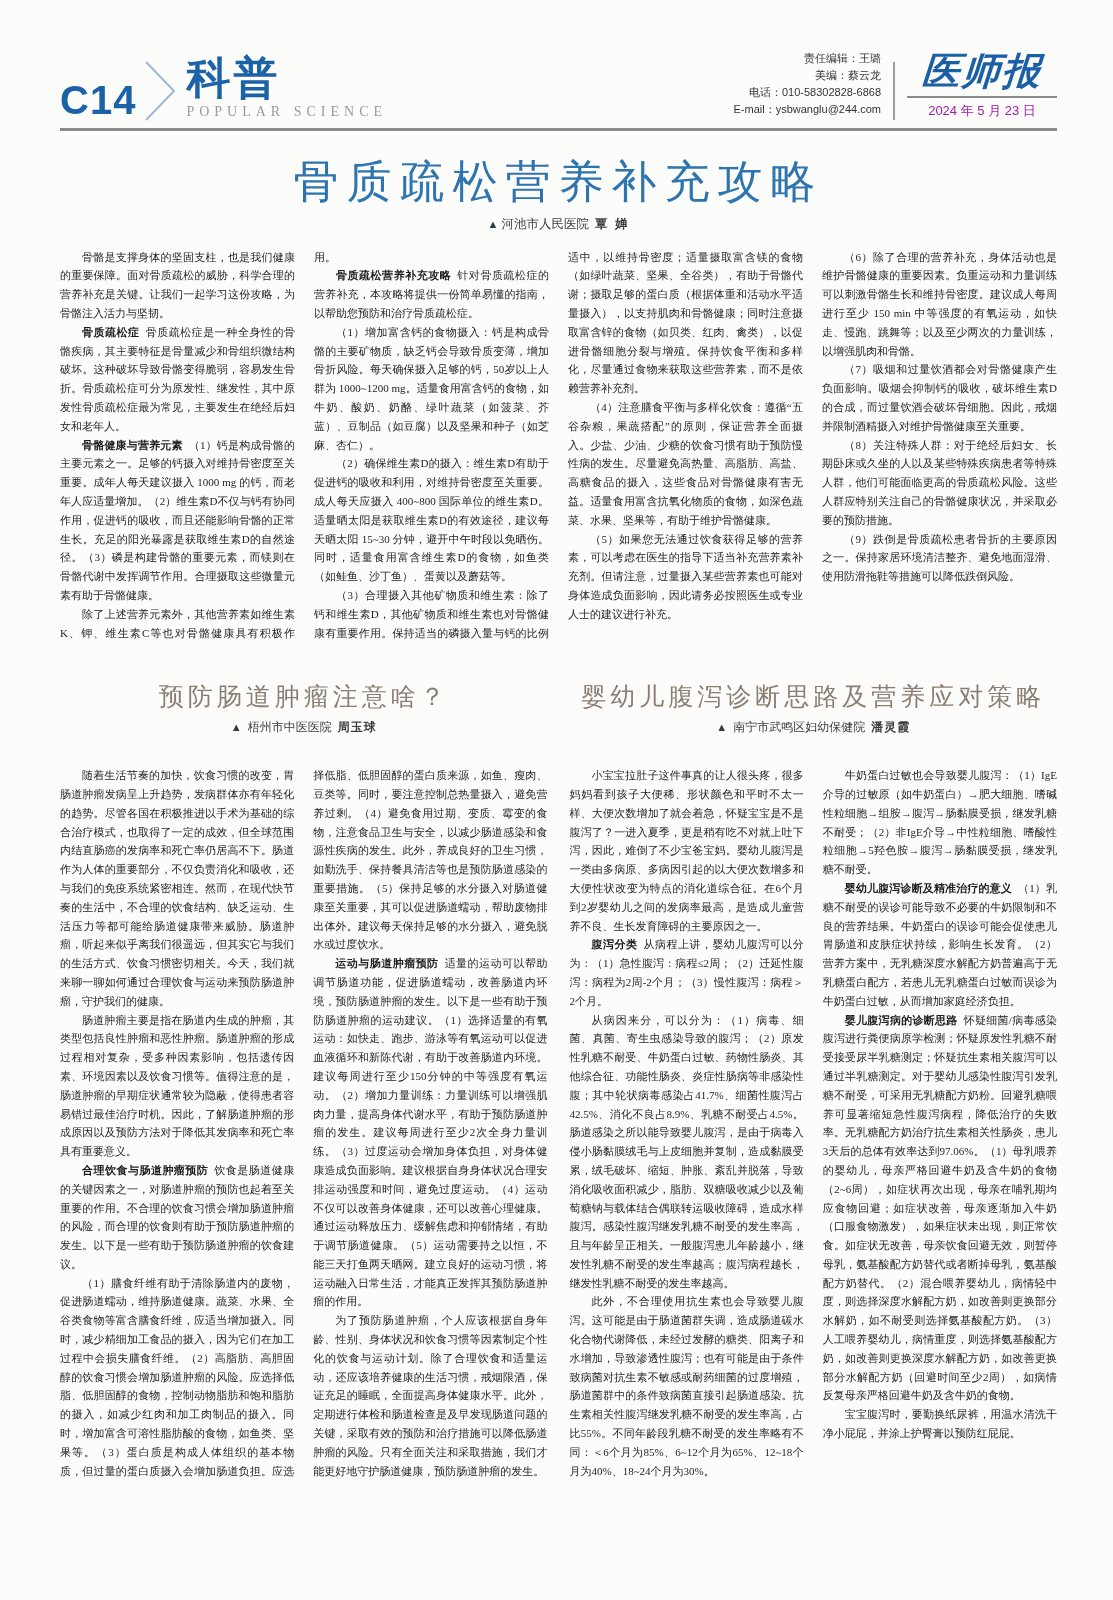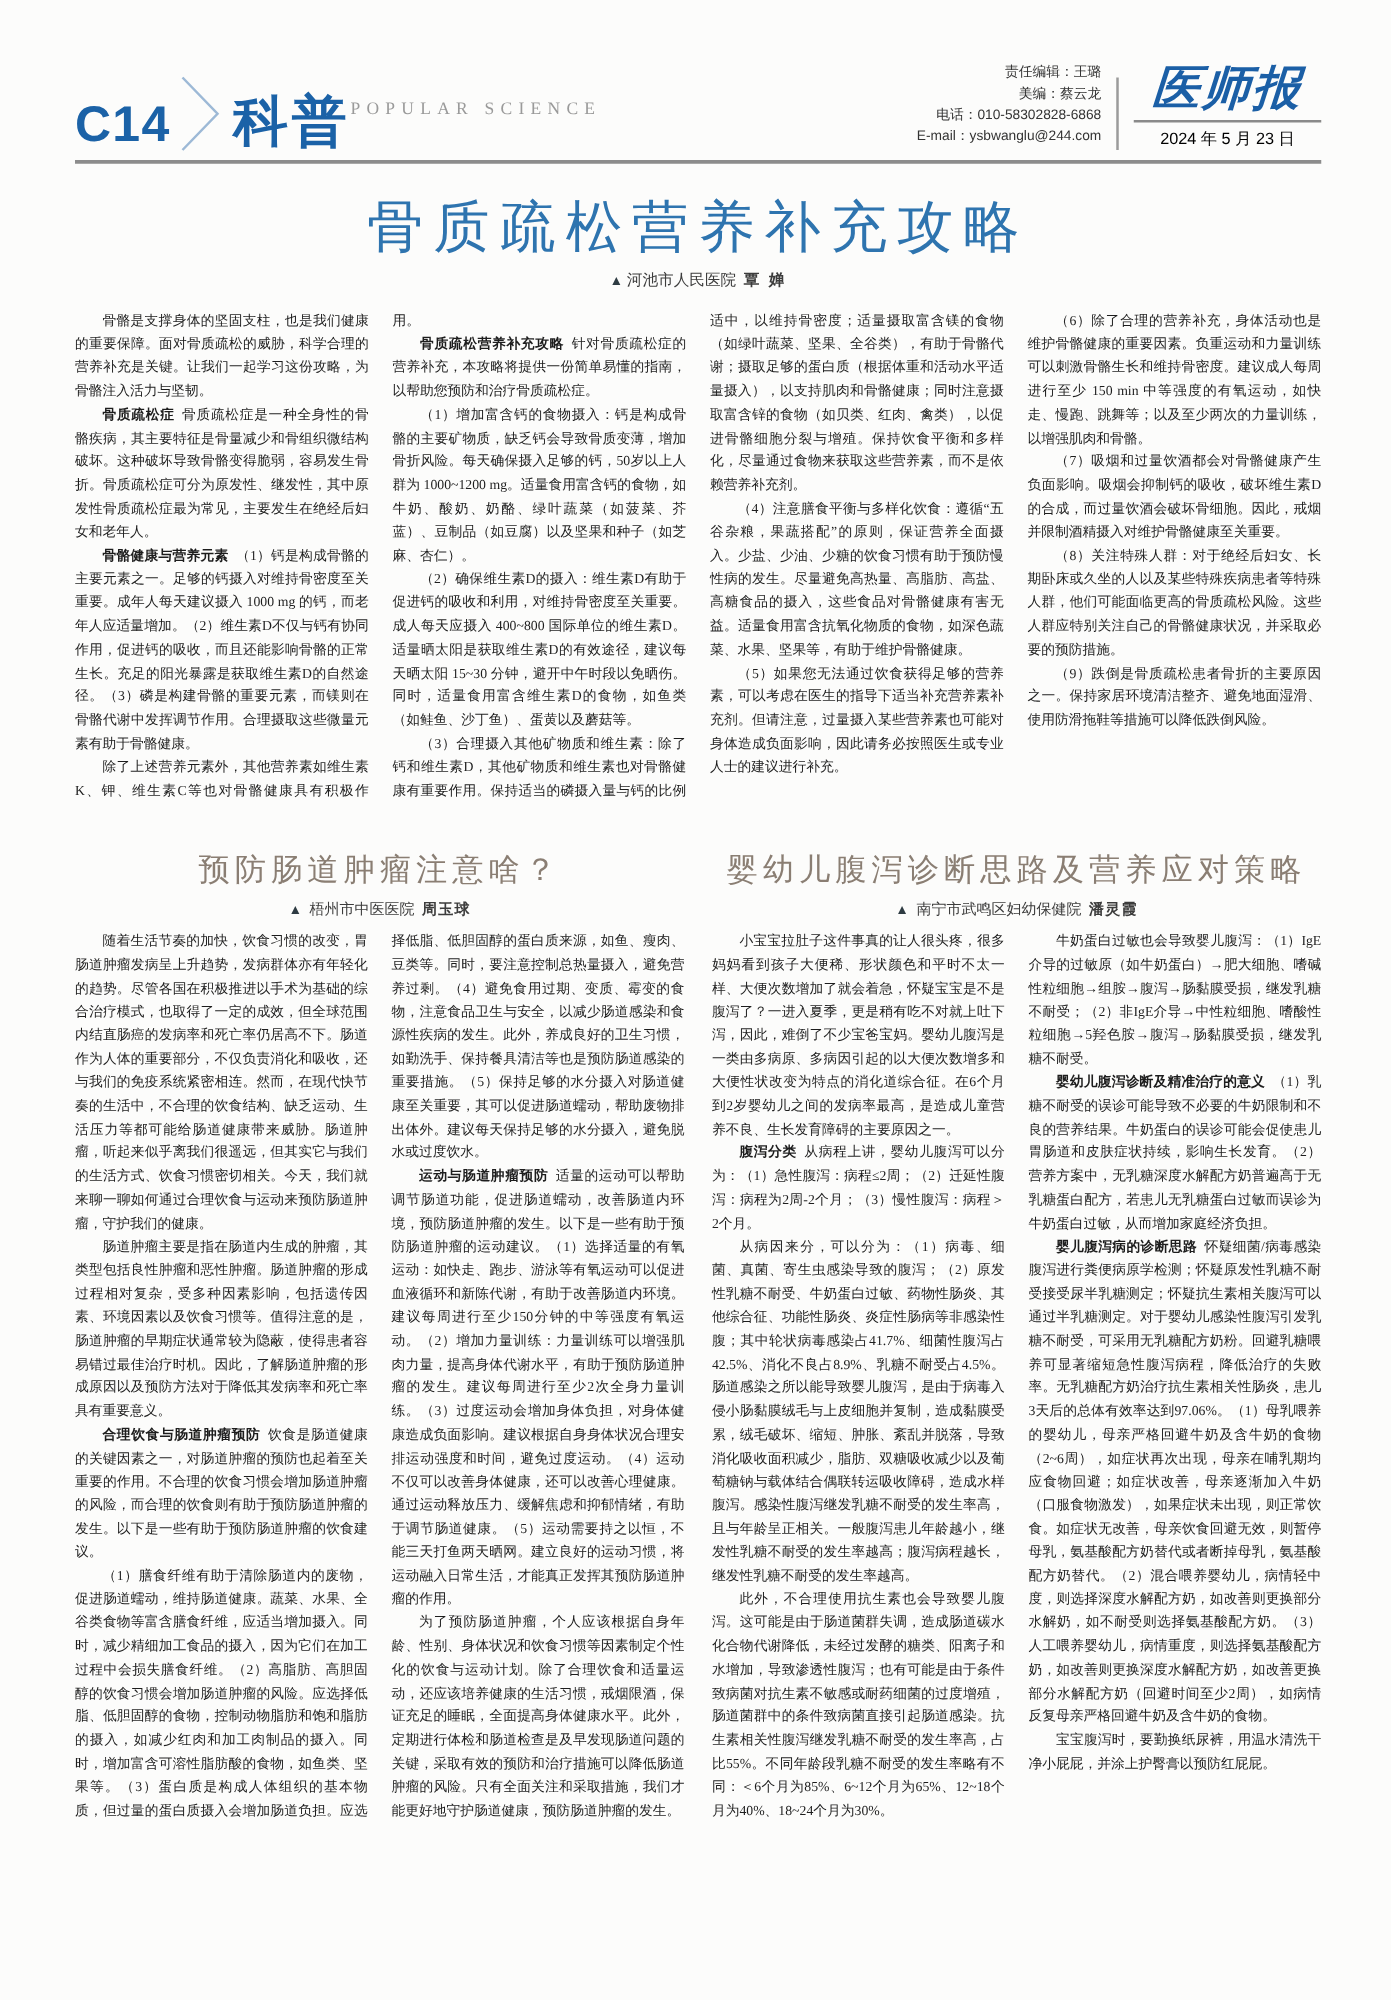--- a/index.html
+++ b/index.html
@@ -8,29 +8,29 @@
     background:#fcfcfb;overflow:hidden;
     font-family:"Liberation Serif","DejaVu Serif",serif;color:#1c1c1c;
   }
   .inner{padding:0 56px 0 60px;}
 
   
   .masthead{display:flex;justify-content:space-between;align-items:flex-end;padding-top:50px;}
   .mh-left{display:flex;align-items:flex-end;gap:6px;}
   .page-no{font-family:"Liberation Sans",sans-serif;font-weight:bold;color:#1b62a7;font-size:40px;line-height:1;letter-spacing:1px;}
   .chevron{margin:0 2px -2px 2px;}
-  .section-block{display:flex;flex-direction:row;}
+  .section-block{display:flex;flex-direction:column;}
   .sec-cn{font-family:"Liberation Sans",sans-serif;font-weight:900;color:#1b62a7;font-size:44px;line-height:1;letter-spacing:3px;}
   .sec-en{font-family:"Liberation Serif",serif;color:#9a9a9a;font-size:14px;letter-spacing:5px;margin-top:4px;}
   .mh-right{display:flex;align-items:flex-end;gap:12px;}
   .contact{font-family:"Liberation Sans",sans-serif;font-size:11px;color:#333;text-align:right;line-height:1.55;padding-bottom:2px;}
   .vline{width:2px;height:58px;background:#9b9b9b;}
   .brand-block{text-align:center;min-width:150px;}
   .brand{font-family:"Liberation Serif",serif;font-weight:bold;font-style:italic;color:#1b5fa6;font-size:38px;line-height:1.05;letter-spacing:2px;transform:skewX(-4deg);}
-  .brand-date{font-family:"Liberation Sans",sans-serif;font-size:13px;color:#000000;border-top:2px solid #8a8a8a;margin-top:4px;padding-top:4px;}
+  .brand-date{font-family:"Liberation Sans",sans-serif;font-size:13px;color:#a21caf;border-top:2px solid #8a8a8a;margin-top:4px;padding-top:4px;}
   .mh-rule{height:3px;background:#8c8c8c;margin-top:8px;}
 
   
   .a1-title{
     text-align:center;margin:26px 0 0 0;
     font-family:"Liberation Sans",sans-serif;font-weight:400;
     color:#2e74af;font-size:45px;letter-spacing:8px;line-height:1.1;
   }
   .byline{text-align:center;font-size:12.5px;color:#3c3c3c;margin-top:9px;font-family:"Liberation Sans",sans-serif;}
   .byline .tri{font-size:11px;color:#2e3b42;margin-right:3px;}
@@ -46,21 +46,21 @@
   .bottom{display:flex;gap:22px;margin-top:26px;}
   .half{flex:1 1 0;min-width:0;}
   .b-title{
     text-align:center;margin:14px 0 0 0;
     font-family:"Liberation Sans",sans-serif;font-weight:400;
     color:#8a7e73;font-size:25px;letter-spacing:4px;line-height:1.15;
   }
   .b-byline{text-align:center;font-size:12px;color:#3c3c3c;margin-top:8px;font-family:"Liberation Sans",sans-serif;}
   .b-byline .tri{font-size:11px;color:#2e3b42;margin-right:6px;}
   .b-byline b{margin-left:6px;letter-spacing:1px;}
-  .half .cols{margin-top:8px;}
+  .half .cols{margin-top:30px;}
 </style>
 </head>
 <body>
 
 <div class="page">
   <div class="inner">
 
     <header class="masthead">
       <div class="mh-left">
         <span class="page-no">C14</span>

